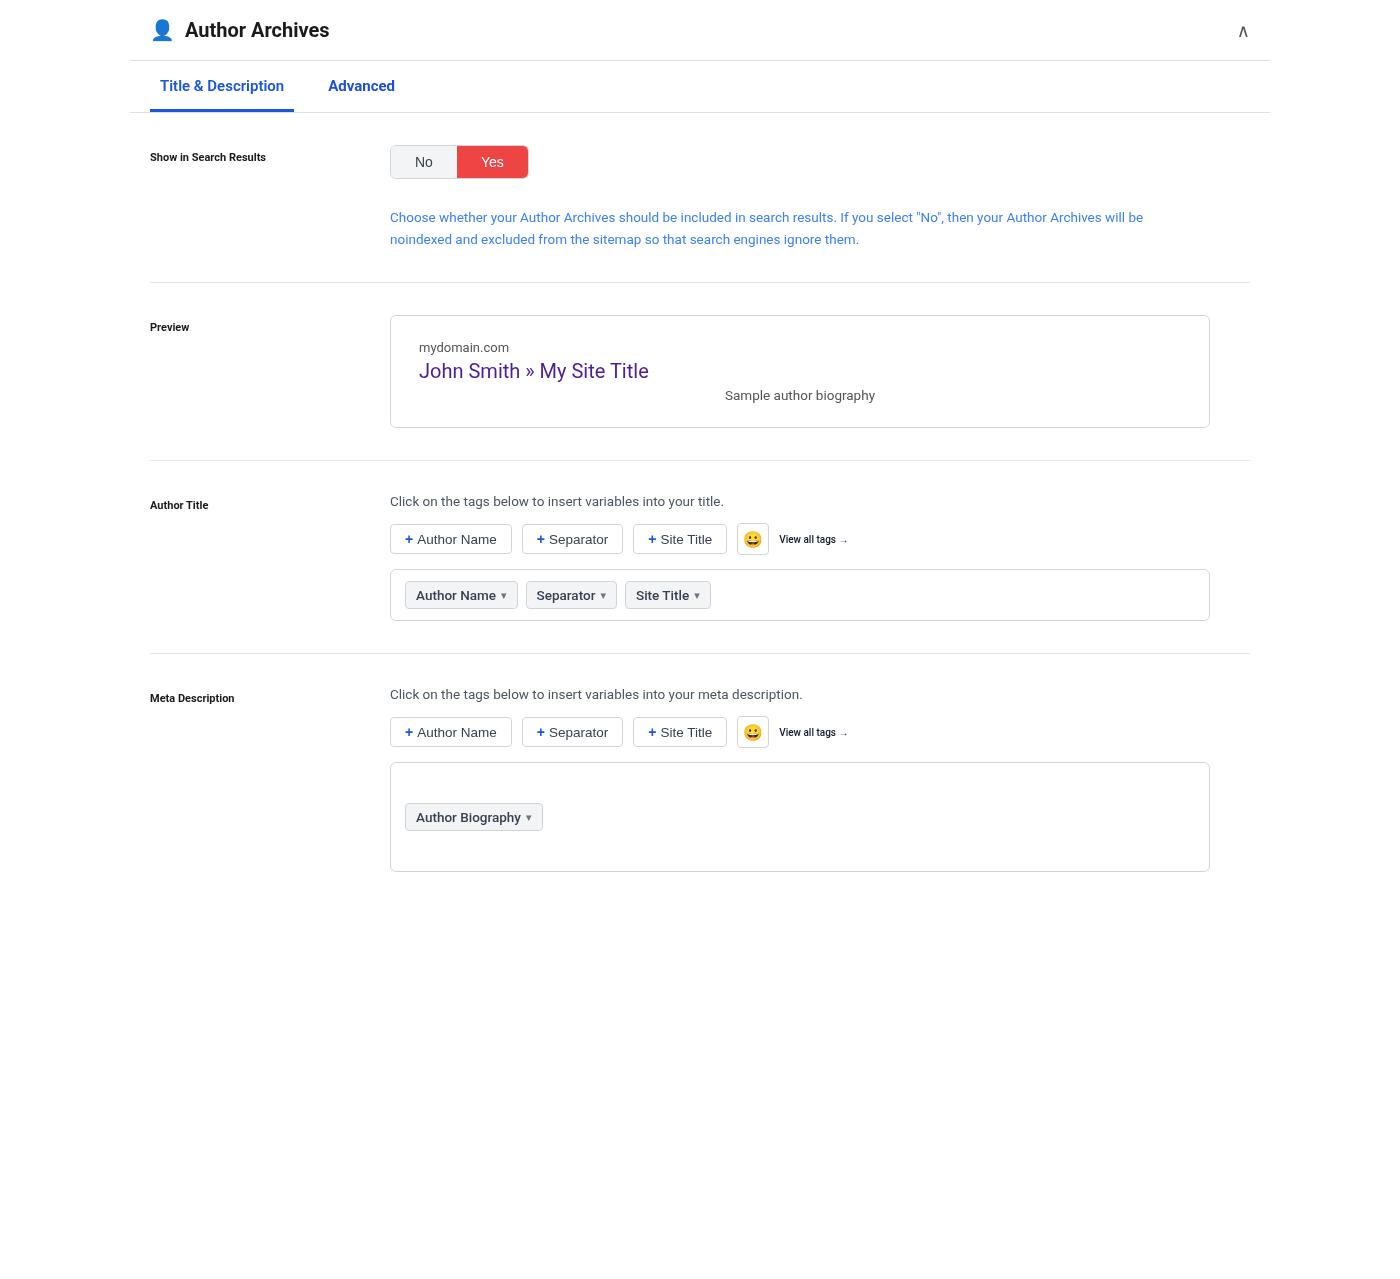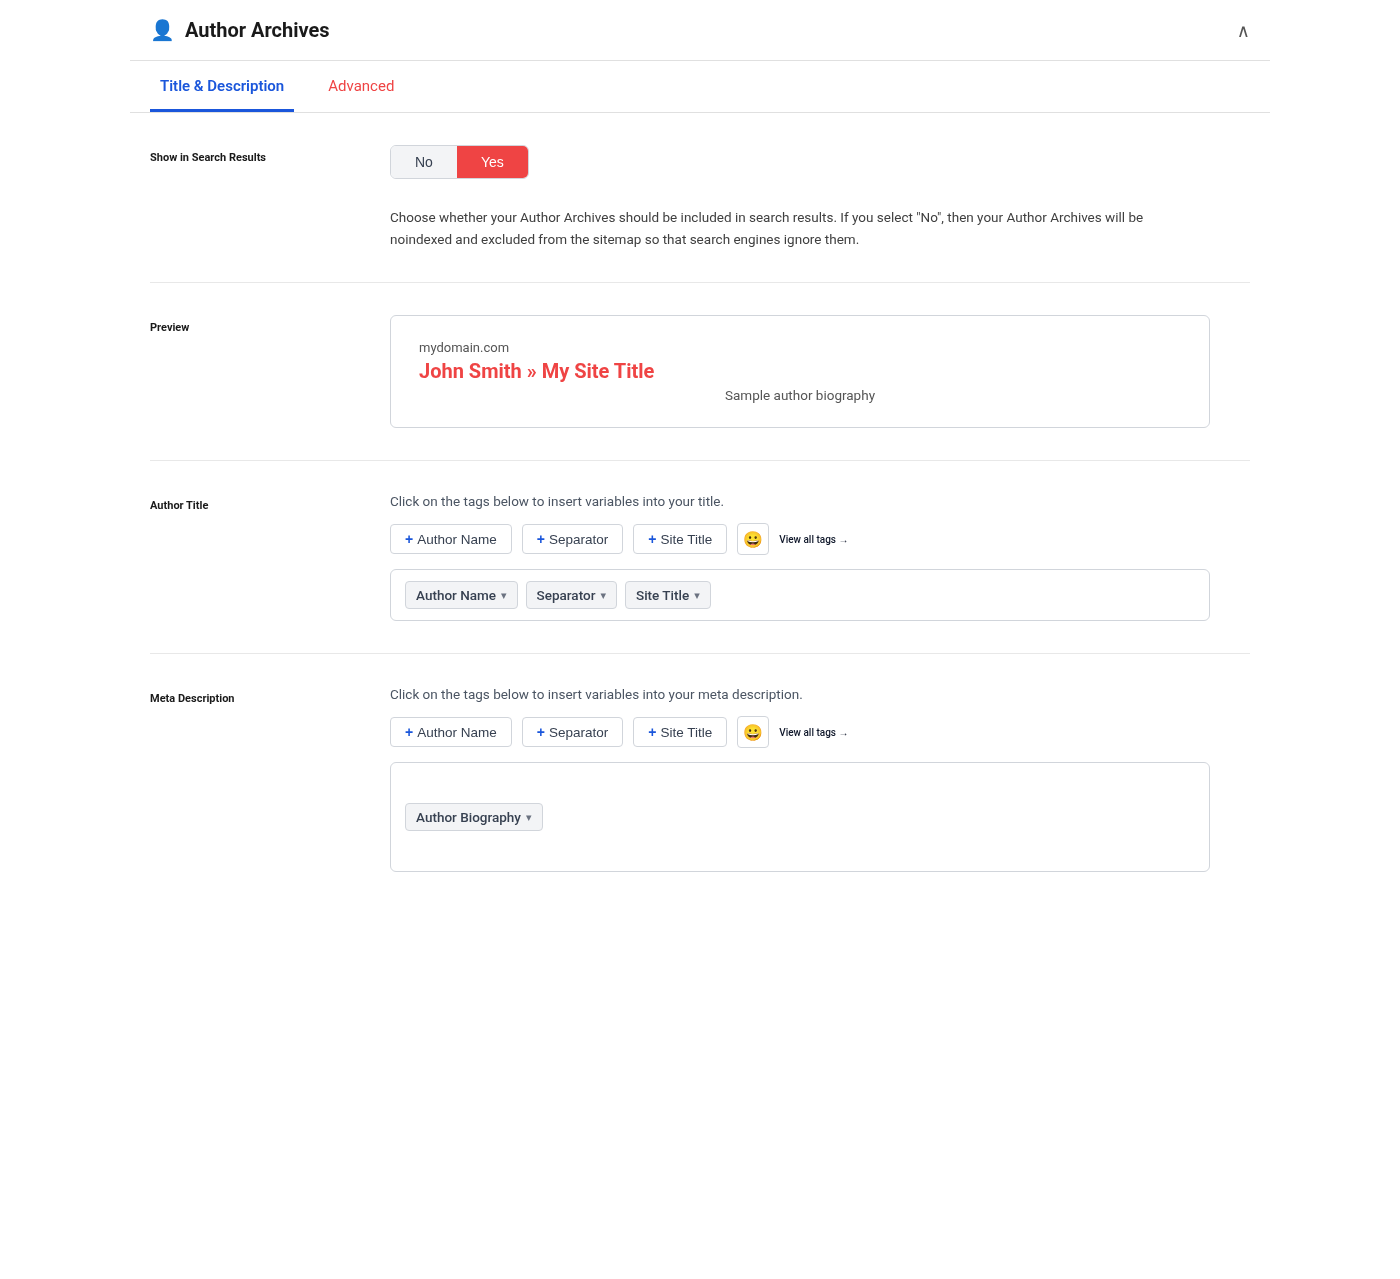--- a/index.html
+++ b/index.html
@@ -46,22 +46,22 @@
 
     
     .tabs-bar {
       display: flex;
       border-bottom: 1px solid #e0e0e0;
       padding: 0 20px;
     }
     .tab {
       padding: 16px 10px 14px;
       font-size: 15px;
-      font-weight: 400;
-      color: #ef4444;
+      font-weight: 700;
+      color: #1d4ed8;
       cursor: pointer;
       border-bottom: 3px solid transparent;
       margin-right: 24px;
       text-decoration: none;
     }
     .tab.active {
       color: #1a56db;
       border-bottom: 3px solid #1a56db;
       font-weight: 600;
     }
@@ -110,42 +110,42 @@
       cursor: pointer;
       background: #f3f4f6;
       color: #374151;
     }
     .toggle-btn.active {
       background: #ef4444;
       color: #fff;
     }
     .toggle-description {
       font-size: 13.5px;
-      color: #404040;
+      color: #3b82f6;
       line-height: 1.6;
       max-width: 780px;
     }
 
     
     .preview-box {
       border: 1px solid #d1d5db;
       border-radius: 6px;
       padding: 24px 28px;
       background: #fff;
       max-width: 820px;
     }
     .preview-domain {
       font-size: 13px;
       color: #555;
       margin-bottom: 4px;
     }
     .preview-title {
       font-size: 20px;
-      color: #ef4444;
-      font-weight: 700;
+      color: #4c1d95;
+      font-weight: 400;
       margin-bottom: 4px;
       text-decoration: none;
     }
     .preview-description {
       font-size: 13.5px;
       color: #555;
       text-align: center;
     }
 
     

